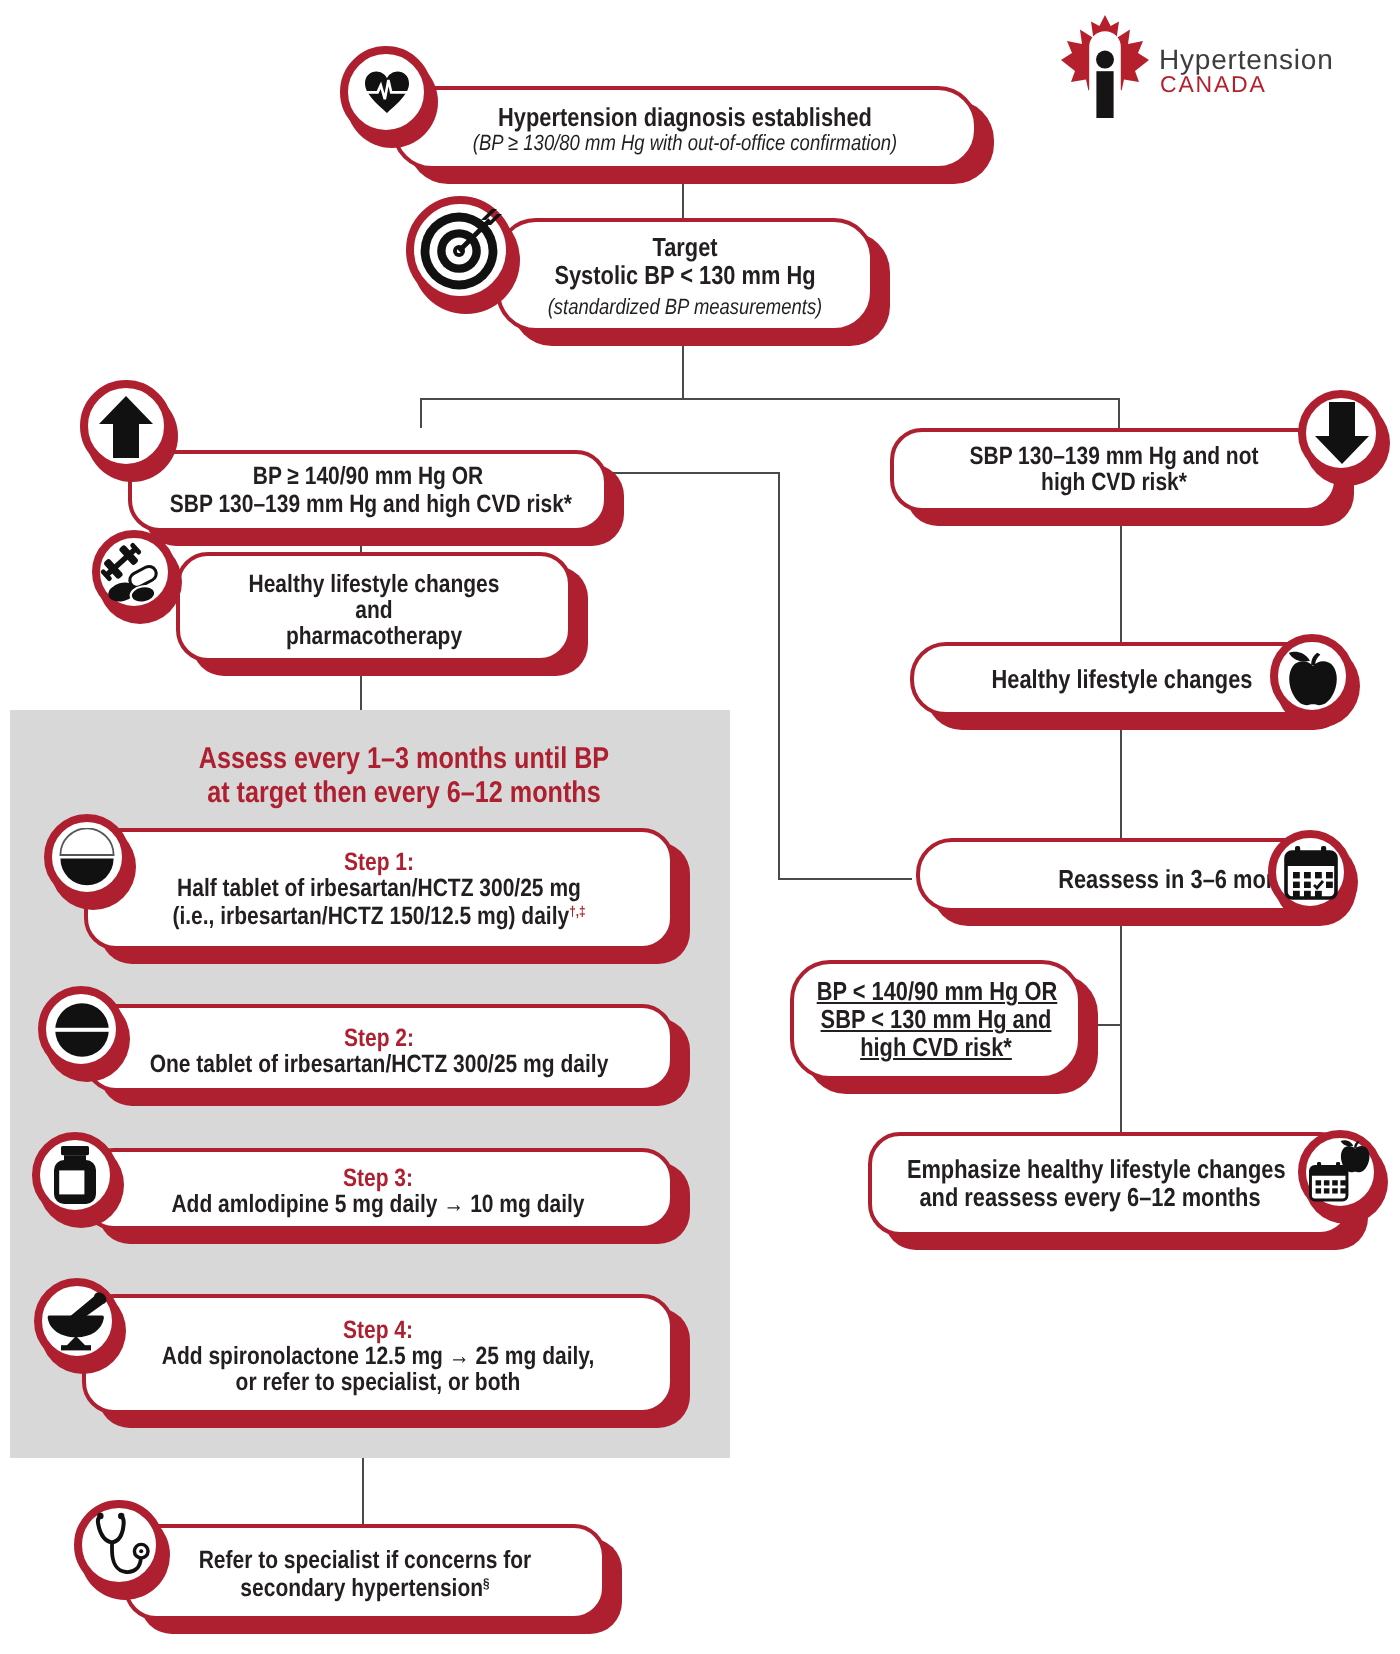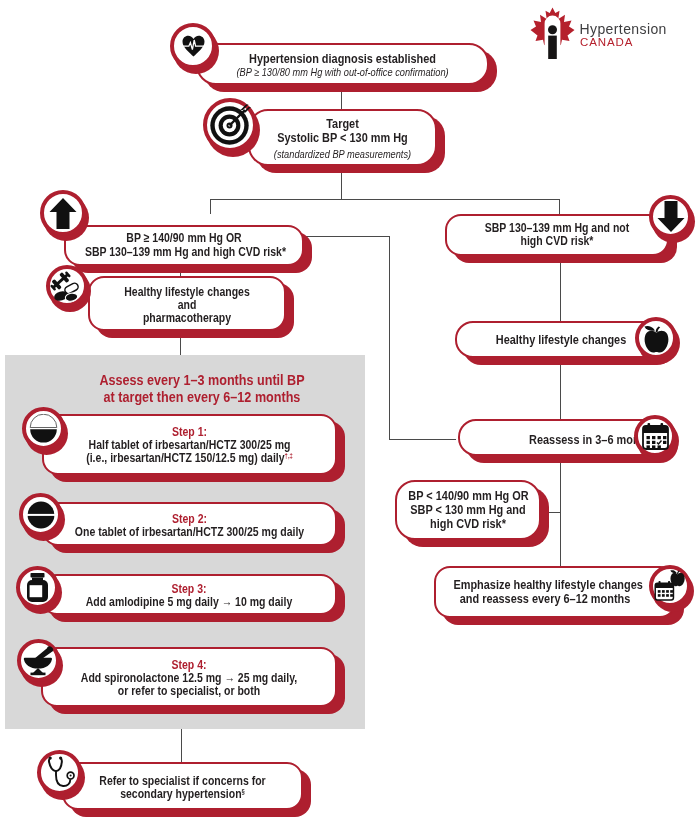--- a/index.html
+++ b/index.html
@@ -91,21 +91,21 @@
 </div>
 
 <div class="box" style="left:455px;top:321px;width:212px;height:37px;border-radius:18px;">
   <div class="t" style="font-size:13px;">Healthy lifestyle changes</div>
 </div>
 
 <div class="box" style="left:458px;top:419px;width:212px;height:37px;border-radius:18px;padding-top:3px;align-items:flex-end;">
   <div class="t" style="font-size:13px;">Reassess in 3–6 months</div>
 </div>
 
-<div class="box" style="left:395px;top:480px;width:146px;height:60px;border-radius:20px;">
+<div class="box" style="left:395px;top:480px;width:146px;height:60px;border-radius:20px;text-decoration:underline;">
   <div class="t" style="font-size:13px;line-height:14px;">BP &lt; 140/90 mm Hg OR<br>SBP &lt; 130 mm Hg and<br>high CVD risk*</div>
 </div>
 
 <div class="box" style="left:434px;top:566px;width:242px;height:52px;border-radius:16px;padding-right:20px;">
   <div class="t" style="font-size:13px;line-height:14.5px;">Emphasize healthy lifestyle changes<br>and reassess every 6–12 months</div>
 </div>
 
 <div class="circ" style="left:170px;top:23px;width:46px;height:46px;">
   <svg width="25" height="23" viewBox="0 0 25 23">
     <path d="M12.5 21.5 C9 18 1.5 12.5 1.5 6.7 C1.5 3 4.2 0.8 7.2 0.8 C9.4 0.8 11.6 2.2 12.5 4.1 C13.4 2.2 15.6 0.8 17.8 0.8 C20.8 0.8 23.5 3 23.5 6.7 C23.5 12.5 16 18 12.5 21.5 Z" fill="#111"></path>

